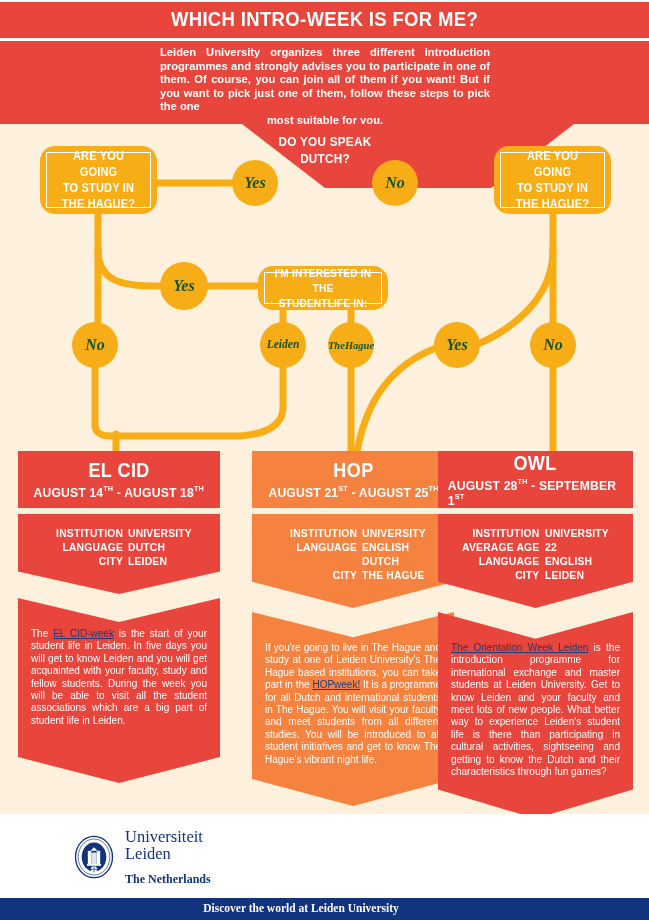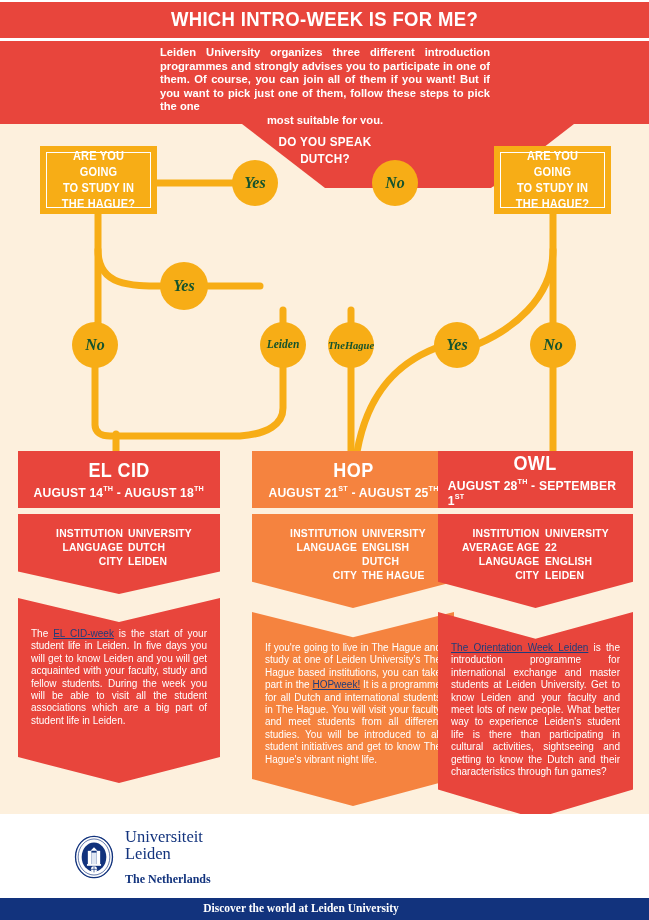--- a/index.html
+++ b/index.html
@@ -56,21 +56,21 @@
     font-size:13px;font-weight:bold;line-height:17px;letter-spacing:0.3px;
     transform:scaleX(0.9);transform-origin:center top;
   }
 
   
   #flow{position:absolute;left:0;top:0;width:649px;height:920px;}
 
   
   .qbox{
     position:absolute;background:#f7ad16;
-    padding:6px;box-sizing:border-box;
+    padding:6px;box-sizing:border-box;border-radius:15px;
   }
   .qbox .inner{
     border:1.5px solid #ffffff;width:100%;height:100%;
     display:flex;align-items:center;justify-content:center;
     box-sizing:border-box;
   }
   .qbox .qtext{
     color:#ffffff;text-align:center;
     font-family:"Liberation Sans Narrow","Liberation Sans",sans-serif;
     font-size:12.5px;font-weight:bold;line-height:16px;letter-spacing:0.2px;
@@ -242,20 +242,28 @@
   <div class="qbox" id="qbox-right">
     <div class="inner">
       <div class="qtext">
         <div>ARE YOU GOING</div>
         <div>TO STUDY IN</div>
         <div>THE HAGUE?</div>
       </div>
     </div>
   </div>
 
+  <div class="qbox" id="qbox-mid">
+    <div class="inner">
+      <div class="qtext">
+        <div>I'M INTERESTED IN THE</div>
+        <div>STUDENTLIFE IN:</div>
+      </div>
+    </div>
+  </div>
 
   <div class="circle" id="c-yes-top">Yes</div>
   <div class="circle" id="c-no-top">No</div>
   <div class="circle" id="c-yes-left">Yes</div>
   <div class="circle" id="c-no-left">No</div>
   <div class="circle" id="c-leiden">Leiden</div>
   <div class="circle" id="c-hague">
     <span>The</span>
       <br>
     <span>Hague</span>

